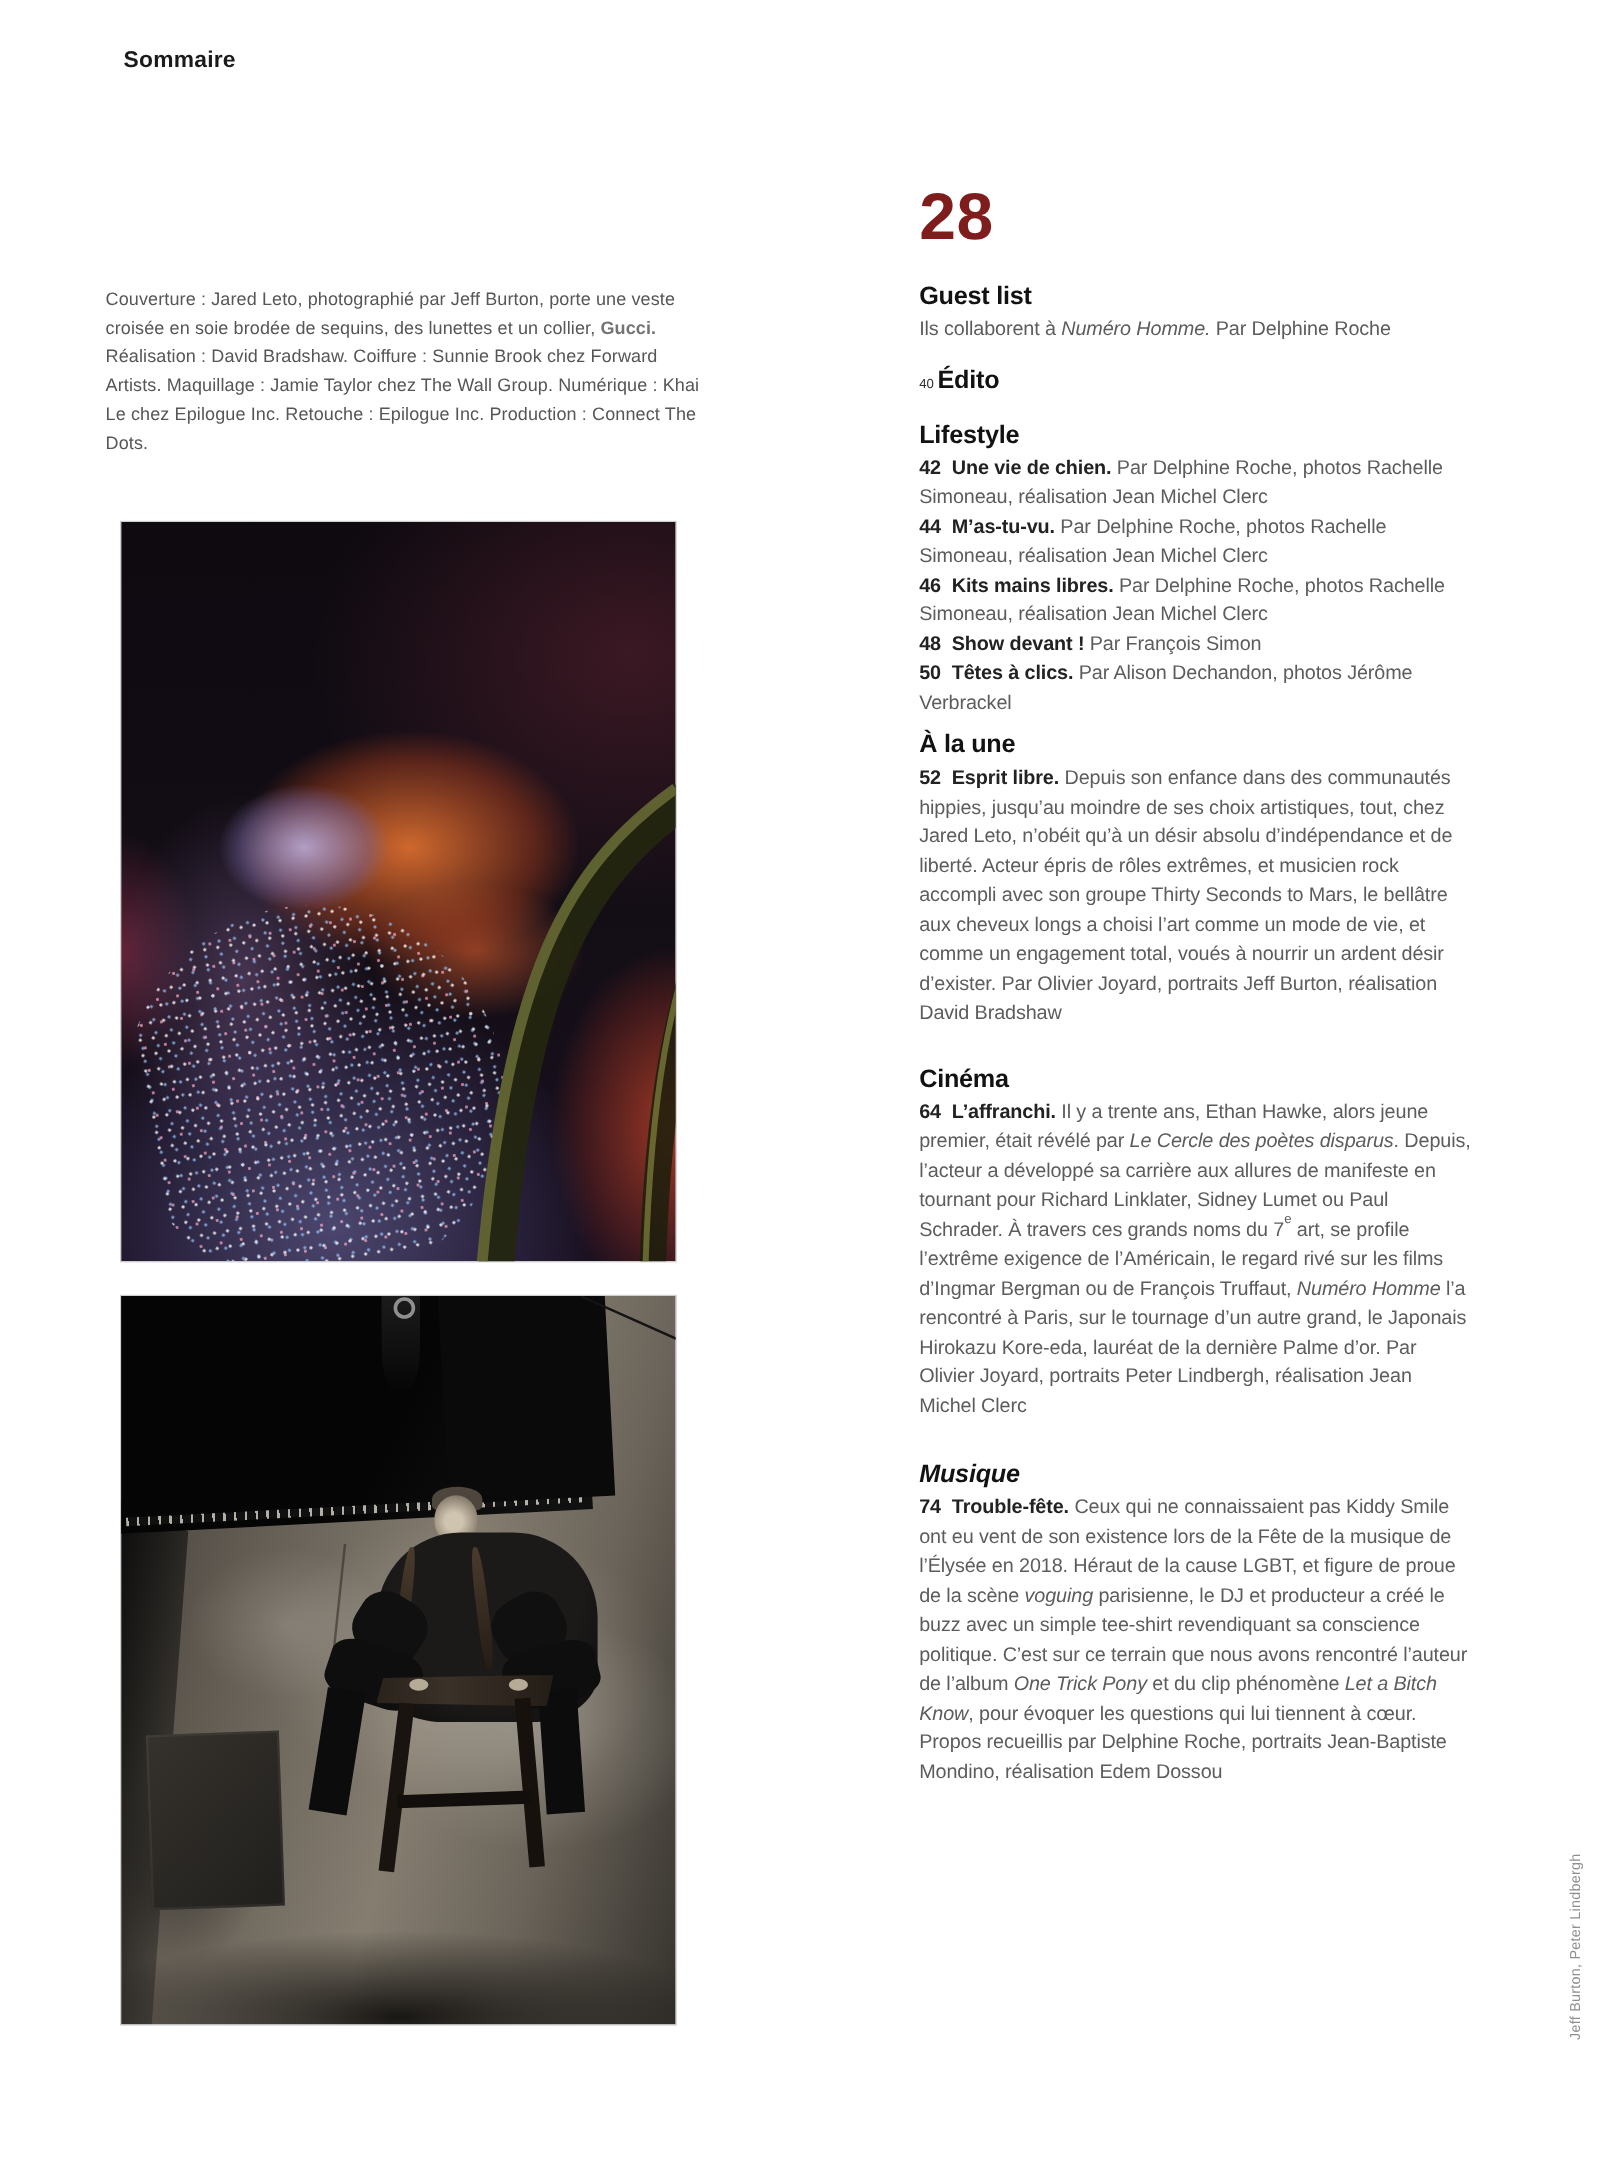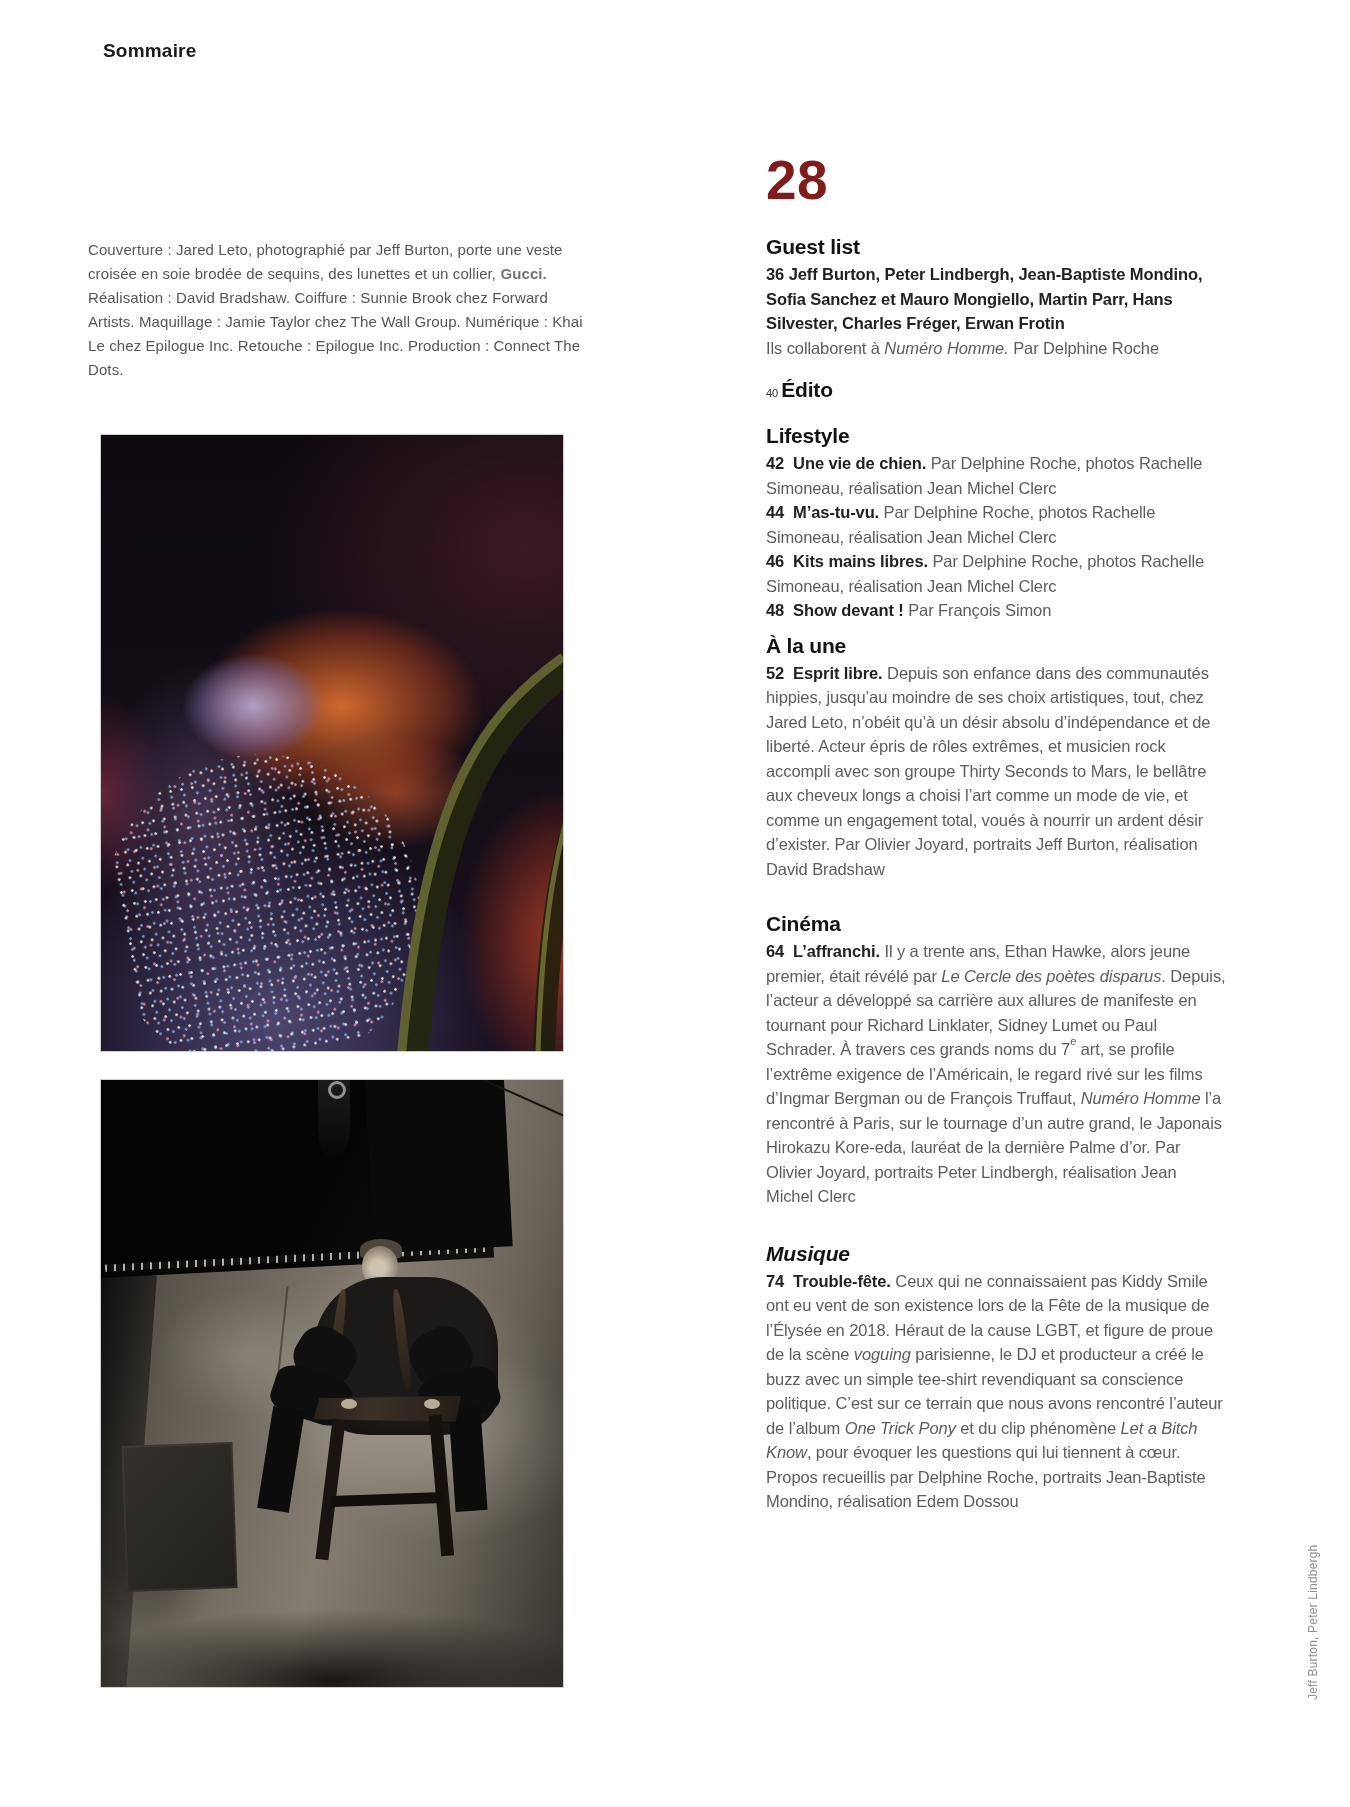--- a/index.html
+++ b/index.html
@@ -158,28 +158,28 @@
       <div class="table-bar" data-name="table-crossbar"></div>
     </div>
     <div class="hand-l" data-name="figure-hand-left"></div>
     <div class="hand-r" data-name="figure-hand-right"></div>
   </figure>
 
   <div class="toc" data-name="toc-column">
     <div class="toc-page-number" data-name="toc-page-number">28</div>
     <div id="toc-sections" data-name="toc-sections">
         <h2 class="toc-heading" data-name="section-heading-guest-list"><span data-name="section-heading-label">Guest list</span></h2>
-        <p class="toc-entry" data-name="toc-entry"><span class="b" data-name="text-run">36 Jeff Burton, Peter Lindbergh, Jean-Baptiste Mondino, Sofia Sanchez et Mauro Mongiello, Martin Parr, Hans Silvester, Charles Fréger, Erwan Frotin</span></p>
         <p class="toc-entry" data-name="toc-entry"><span data-name="text-run">Ils collaborent à </span><span class="i" data-name="text-run">Numéro Homme.</span><span data-name="text-run"> Par Delphine Roche</span></p>
         <h2 class="toc-heading" data-name="section-heading-edito"><span class="sec-num" data-name="section-page-number">40 </span><span data-name="section-heading-label">Édito</span></h2>
         <h2 class="toc-heading" data-name="section-heading-lifestyle"><span data-name="section-heading-label">Lifestyle</span></h2>
         <p class="toc-entry" data-name="toc-entry"><span class="b" data-name="text-run">42  Une vie de chien.</span><span data-name="text-run"> Par Delphine Roche, photos Rachelle Simoneau, réalisation Jean Michel Clerc</span></p>
         <p class="toc-entry" data-name="toc-entry"><span class="b" data-name="text-run">44  M’as-tu-vu.</span><span data-name="text-run"> Par Delphine Roche, photos Rachelle Simoneau, réalisation Jean Michel Clerc</span></p>
         <p class="toc-entry" data-name="toc-entry"><span class="b" data-name="text-run">46  Kits mains libres.</span><span data-name="text-run"> Par Delphine Roche, photos Rachelle Simoneau, réalisation Jean Michel Clerc</span></p>
         <p class="toc-entry" data-name="toc-entry"><span class="b" data-name="text-run">48  Show devant !</span><span data-name="text-run"> Par François Simon</span></p>
+        <p class="toc-entry" data-name="toc-entry"><span class="b" data-name="text-run">50  Têtes à clics.</span><span data-name="text-run"> Par Alison Dechandon, photos Jérôme Verbrackel</span></p>
         <h2 class="toc-heading" data-name="section-heading-a-la-une"><span data-name="section-heading-label">À la une</span></h2>
         <p class="toc-entry" data-name="toc-entry"><span class="b" data-name="text-run">52  Esprit libre.</span><span data-name="text-run"> Depuis son enfance dans des communautés hippies, jusqu’au moindre de ses choix artistiques, tout, chez Jared Leto, n’obéit qu’à un désir absolu d’indépendance et de liberté. Acteur épris de rôles extrêmes, et musicien rock accompli avec son groupe Thirty Seconds to Mars, le bellâtre aux cheveux longs a choisi l’art comme un mode de vie, et comme un engagement total, voués à nourrir un ardent désir d’exister. Par Olivier Joyard, portraits Jeff Burton, réalisation David Bradshaw</span></p>
         <h2 class="toc-heading" data-name="section-heading-cinema"><span data-name="section-heading-label">Cinéma</span></h2>
         <p class="toc-entry" data-name="toc-entry"><span class="b" data-name="text-run">64  L’affranchi.</span><span data-name="text-run"> Il y a trente ans, Ethan Hawke, alors jeune premier, était révélé par </span><span class="i" data-name="text-run">Le Cercle des poètes disparus</span><span data-name="text-run">. Depuis, l’acteur a développé sa carrière aux allures de manifeste en tournant pour Richard Linklater, Sidney Lumet ou Paul Schrader. À travers ces grands noms du 7</span><sup data-name="text-run">e</sup><span data-name="text-run"> art, se profile l’extrême exigence de l’Américain, le regard rivé sur les films d’Ingmar Bergman ou de François Truffaut, </span><span class="i" data-name="text-run">Numéro Homme</span><span data-name="text-run"> l’a rencontré à Paris, sur le tournage d’un autre grand, le Japonais Hirokazu Kore-eda, lauréat de la dernière Palme d’or. Par Olivier Joyard, portraits Peter Lindbergh, réalisation Jean Michel Clerc</span></p>
         <h2 class="toc-heading" data-name="section-heading-musique"><span data-name="section-heading-label">Musique</span></h2>
         <p class="toc-entry" data-name="toc-entry"><span class="b" data-name="text-run">74  Trouble-fête.</span><span data-name="text-run"> Ceux qui ne connaissaient pas Kiddy Smile ont eu vent de son existence lors de la Fête de la musique de l’Élysée en 2018. Héraut de la cause LGBT, et figure de proue de la scène </span><span class="i" data-name="text-run">voguing</span><span data-name="text-run"> parisienne, le DJ et producteur a créé le buzz avec un simple tee-shirt revendiquant sa conscience politique. C’est sur ce terrain que nous avons rencontré l’auteur de l’album </span><span class="i" data-name="text-run">One Trick Pony</span><span data-name="text-run"> et du clip phénomène </span><span class="i" data-name="text-run">Let a Bitch Know</span><span data-name="text-run">, pour évoquer les questions qui lui tiennent à cœur. Propos recueillis par Delphine Roche, portraits Jean-Baptiste Mondino, réalisation Edem Dossou</span></p>
       </div>
   </div>
 
   <p class="vertical-credit" data-name="photo-credit-vertical">Jeff Burton, Peter Lindbergh</p>

